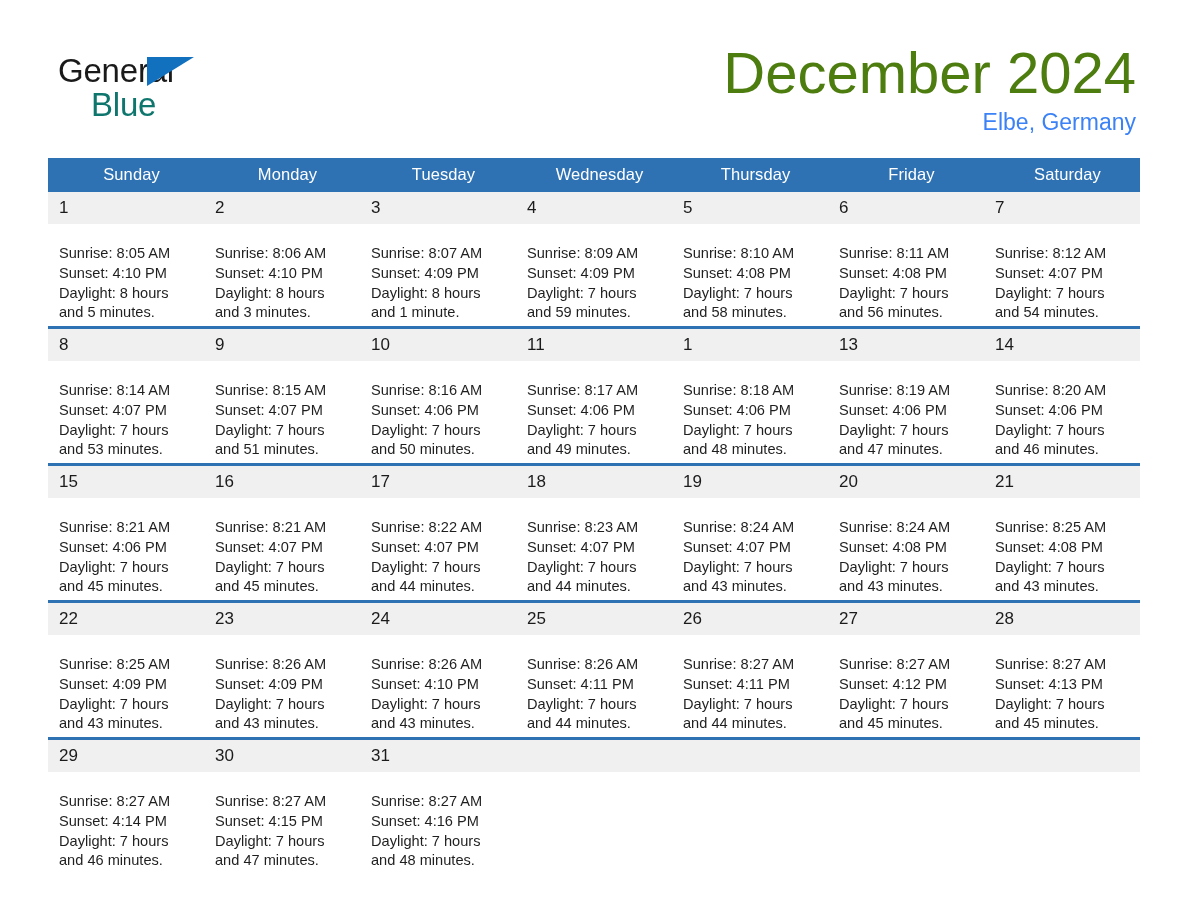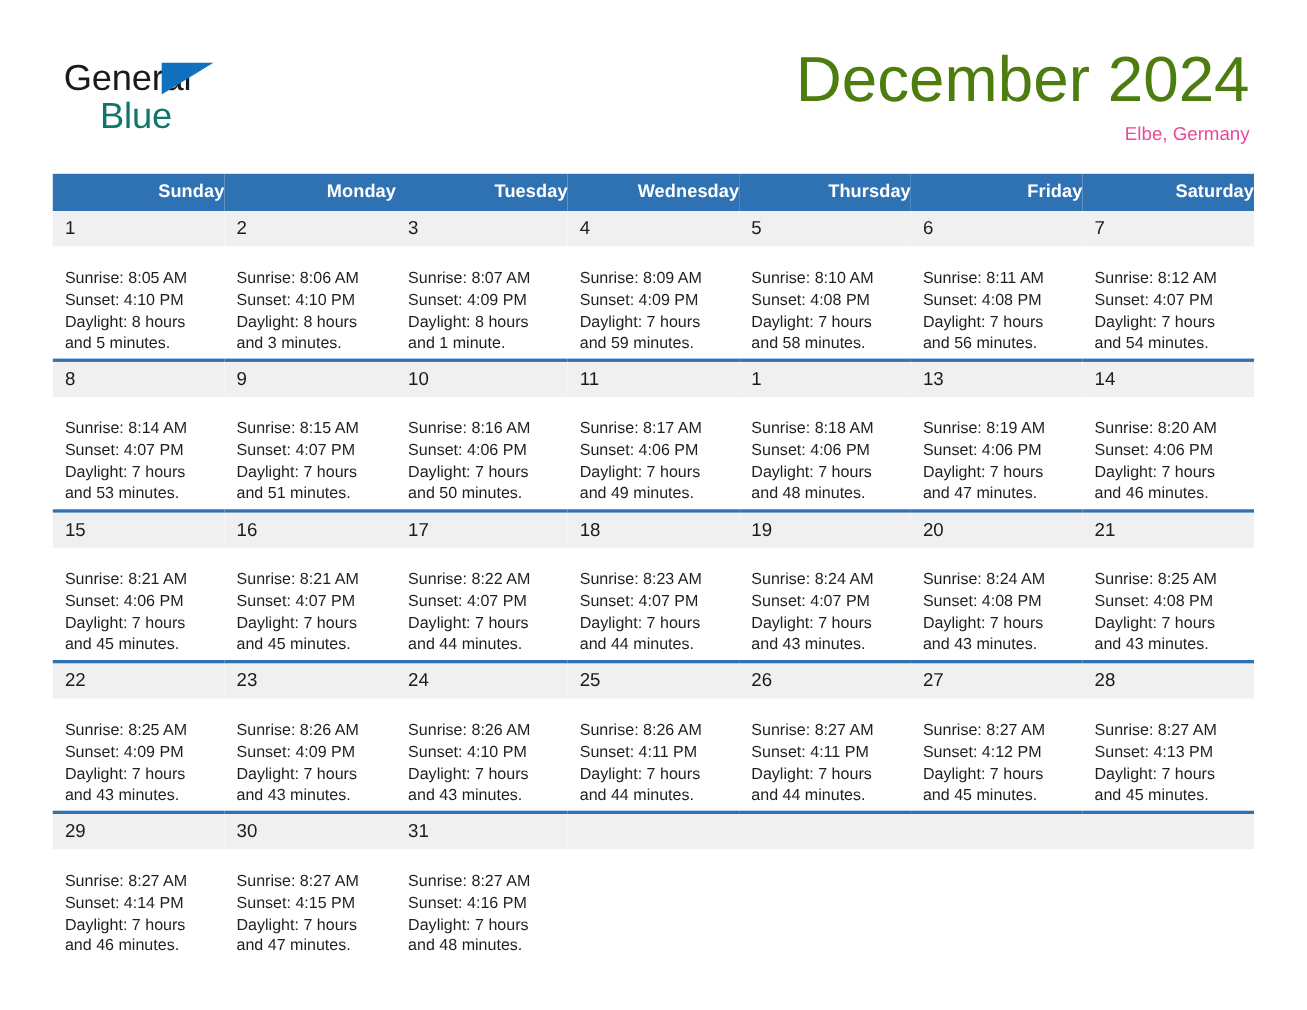--- a/index.html
+++ b/index.html
@@ -78,45 +78,45 @@
   }
   .month-title {
     font-size: 58px;
     line-height: 54px;
     font-weight: 400;
     color: #4d7c0f;
     letter-spacing: 0px;
     white-space: nowrap;
   }
   .location-title {
-    font-size: 17px;
+    font-size: 23px;
     line-height: 32px;
     font-weight: 400;
-    color: #ec4899;
+    color: #3b82f6;
     margin-top: 6px;
     white-space: nowrap;
   }
 
   
   .calendar {
     position: absolute;
     left: 48px;
     top: 158px;
     width: 1092px;
     border-collapse: collapse;
     table-layout: fixed;
   }
   .calendar col { width: 156px; }
 
   .calendar thead th {
     background: #2f72b4;
     color: #ffffff;
     font-size: 16.5px;
-    font-weight: 700;
-    text-align: right;
+    font-weight: 400;
+    text-align: center;
     padding: 7px 0 8px 11px;
     height: 17px;
     vertical-align: middle;
     letter-spacing: 0.1px;
   }
 
   .calendar td {
     vertical-align: top;
     padding: 0;
     height: 134px;

